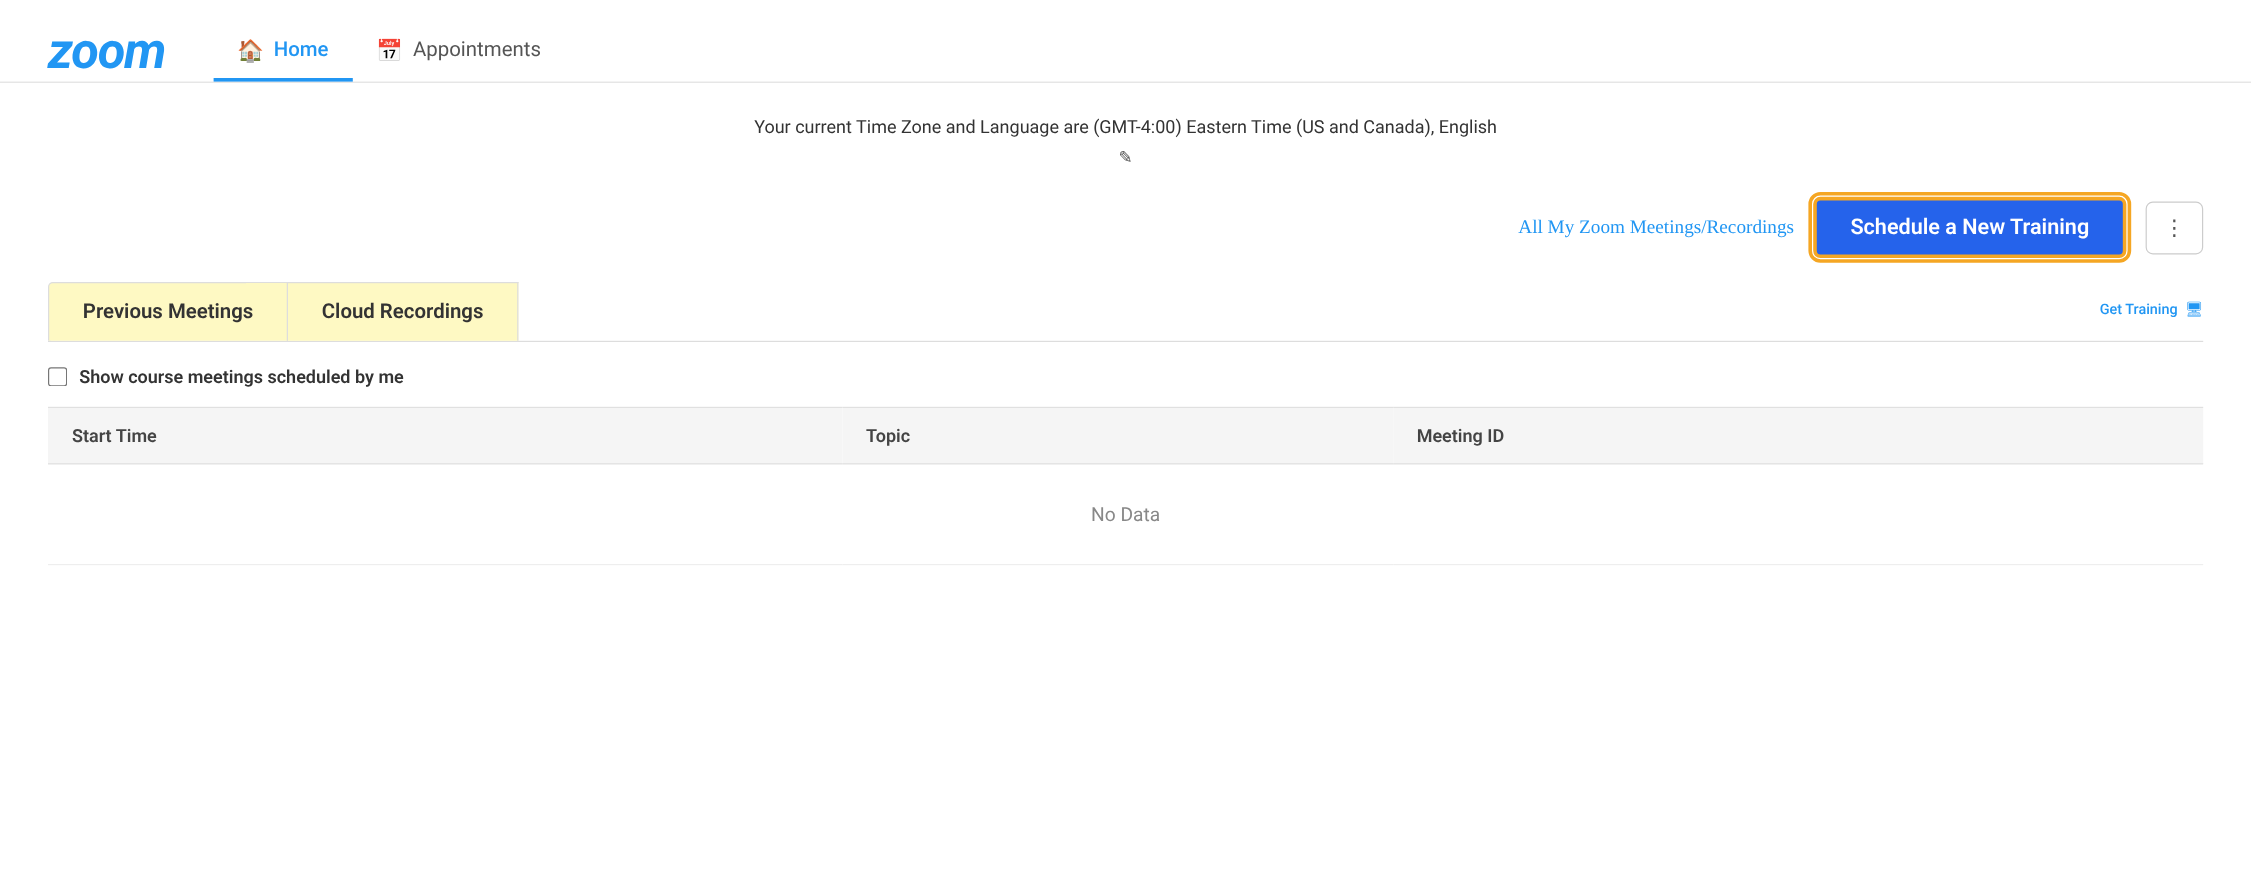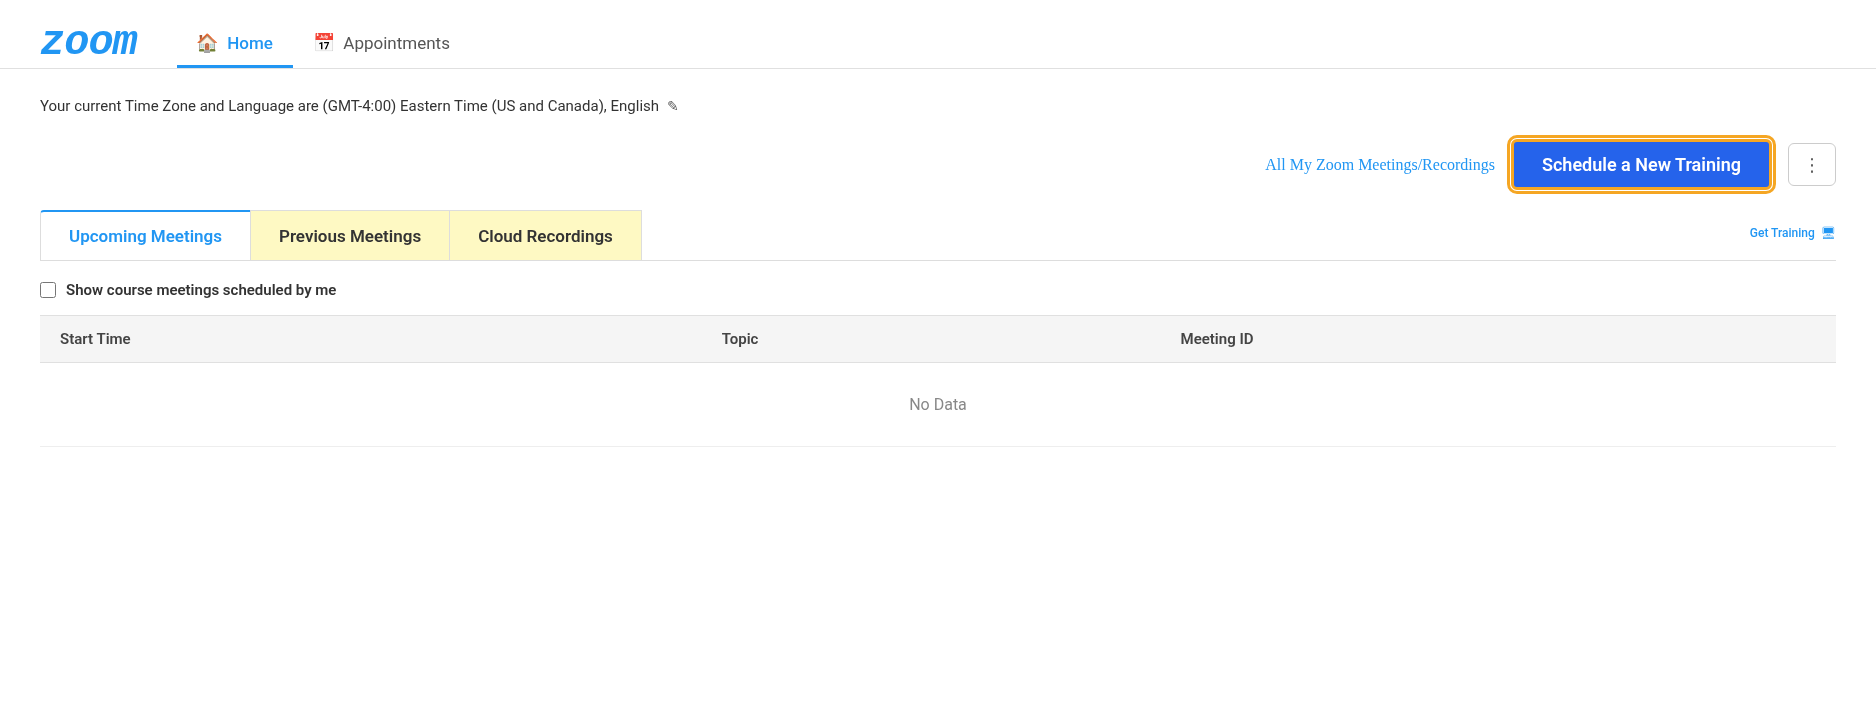--- a/index.html
+++ b/index.html
@@ -21,21 +21,20 @@
       padding: 18px 40px 0 40px;
       border-bottom: 1px solid #e0e0e0;
     }
     .logo {
       font-size: 42px;
       font-weight: 700;
       color: #2196f3;
       letter-spacing: -1px;
       margin-right: 40px;
       font-style: italic;
-      font-family: Liberation Mono, monospace;
     }
     .nav-tabs {
       display: flex;
       align-items: flex-end;
       gap: 0;
       height: 50px;
     }
     .nav-tab {
       display: flex;
       align-items: center;
@@ -60,20 +59,21 @@
       padding: 20px 40px;
     }
     .timezone-bar {
       display: flex;
       align-items: center;
       gap: 8px;
       font-size: 15px;
       color: #333;
       margin-bottom: 24px;
       padding-top: 8px;
+      flex-direction: column;
     }
     .timezone-bar .edit-icon {
       cursor: pointer;
       color: #555;
       font-size: 14px;
     }
     
     .actions-row {
       display: flex;
       align-items: center;
@@ -226,21 +226,20 @@
       <span class="edit-icon">✎</span>
     </div>
 
     <div class="actions-row">
       <button class="link-btn">All My Zoom Meetings/Recordings</button>
       <button class="schedule-btn">Schedule a New Training</button>
       <button class="more-btn">⋮</button>
     </div>
 
     <div class="meeting-tabs">
-      <button class="meeting-tab active">Upcoming Meetings</button>
       <button class="meeting-tab">Previous Meetings</button>
       <button class="meeting-tab">Cloud Recordings</button>
       <button class="get-training">
         <span>Get Training</span>
         <span>🖥</span>
       </button>
     </div>
 
     <div class="checkbox-row">
       <input type="checkbox" id="course-meetings-cb" style="">

